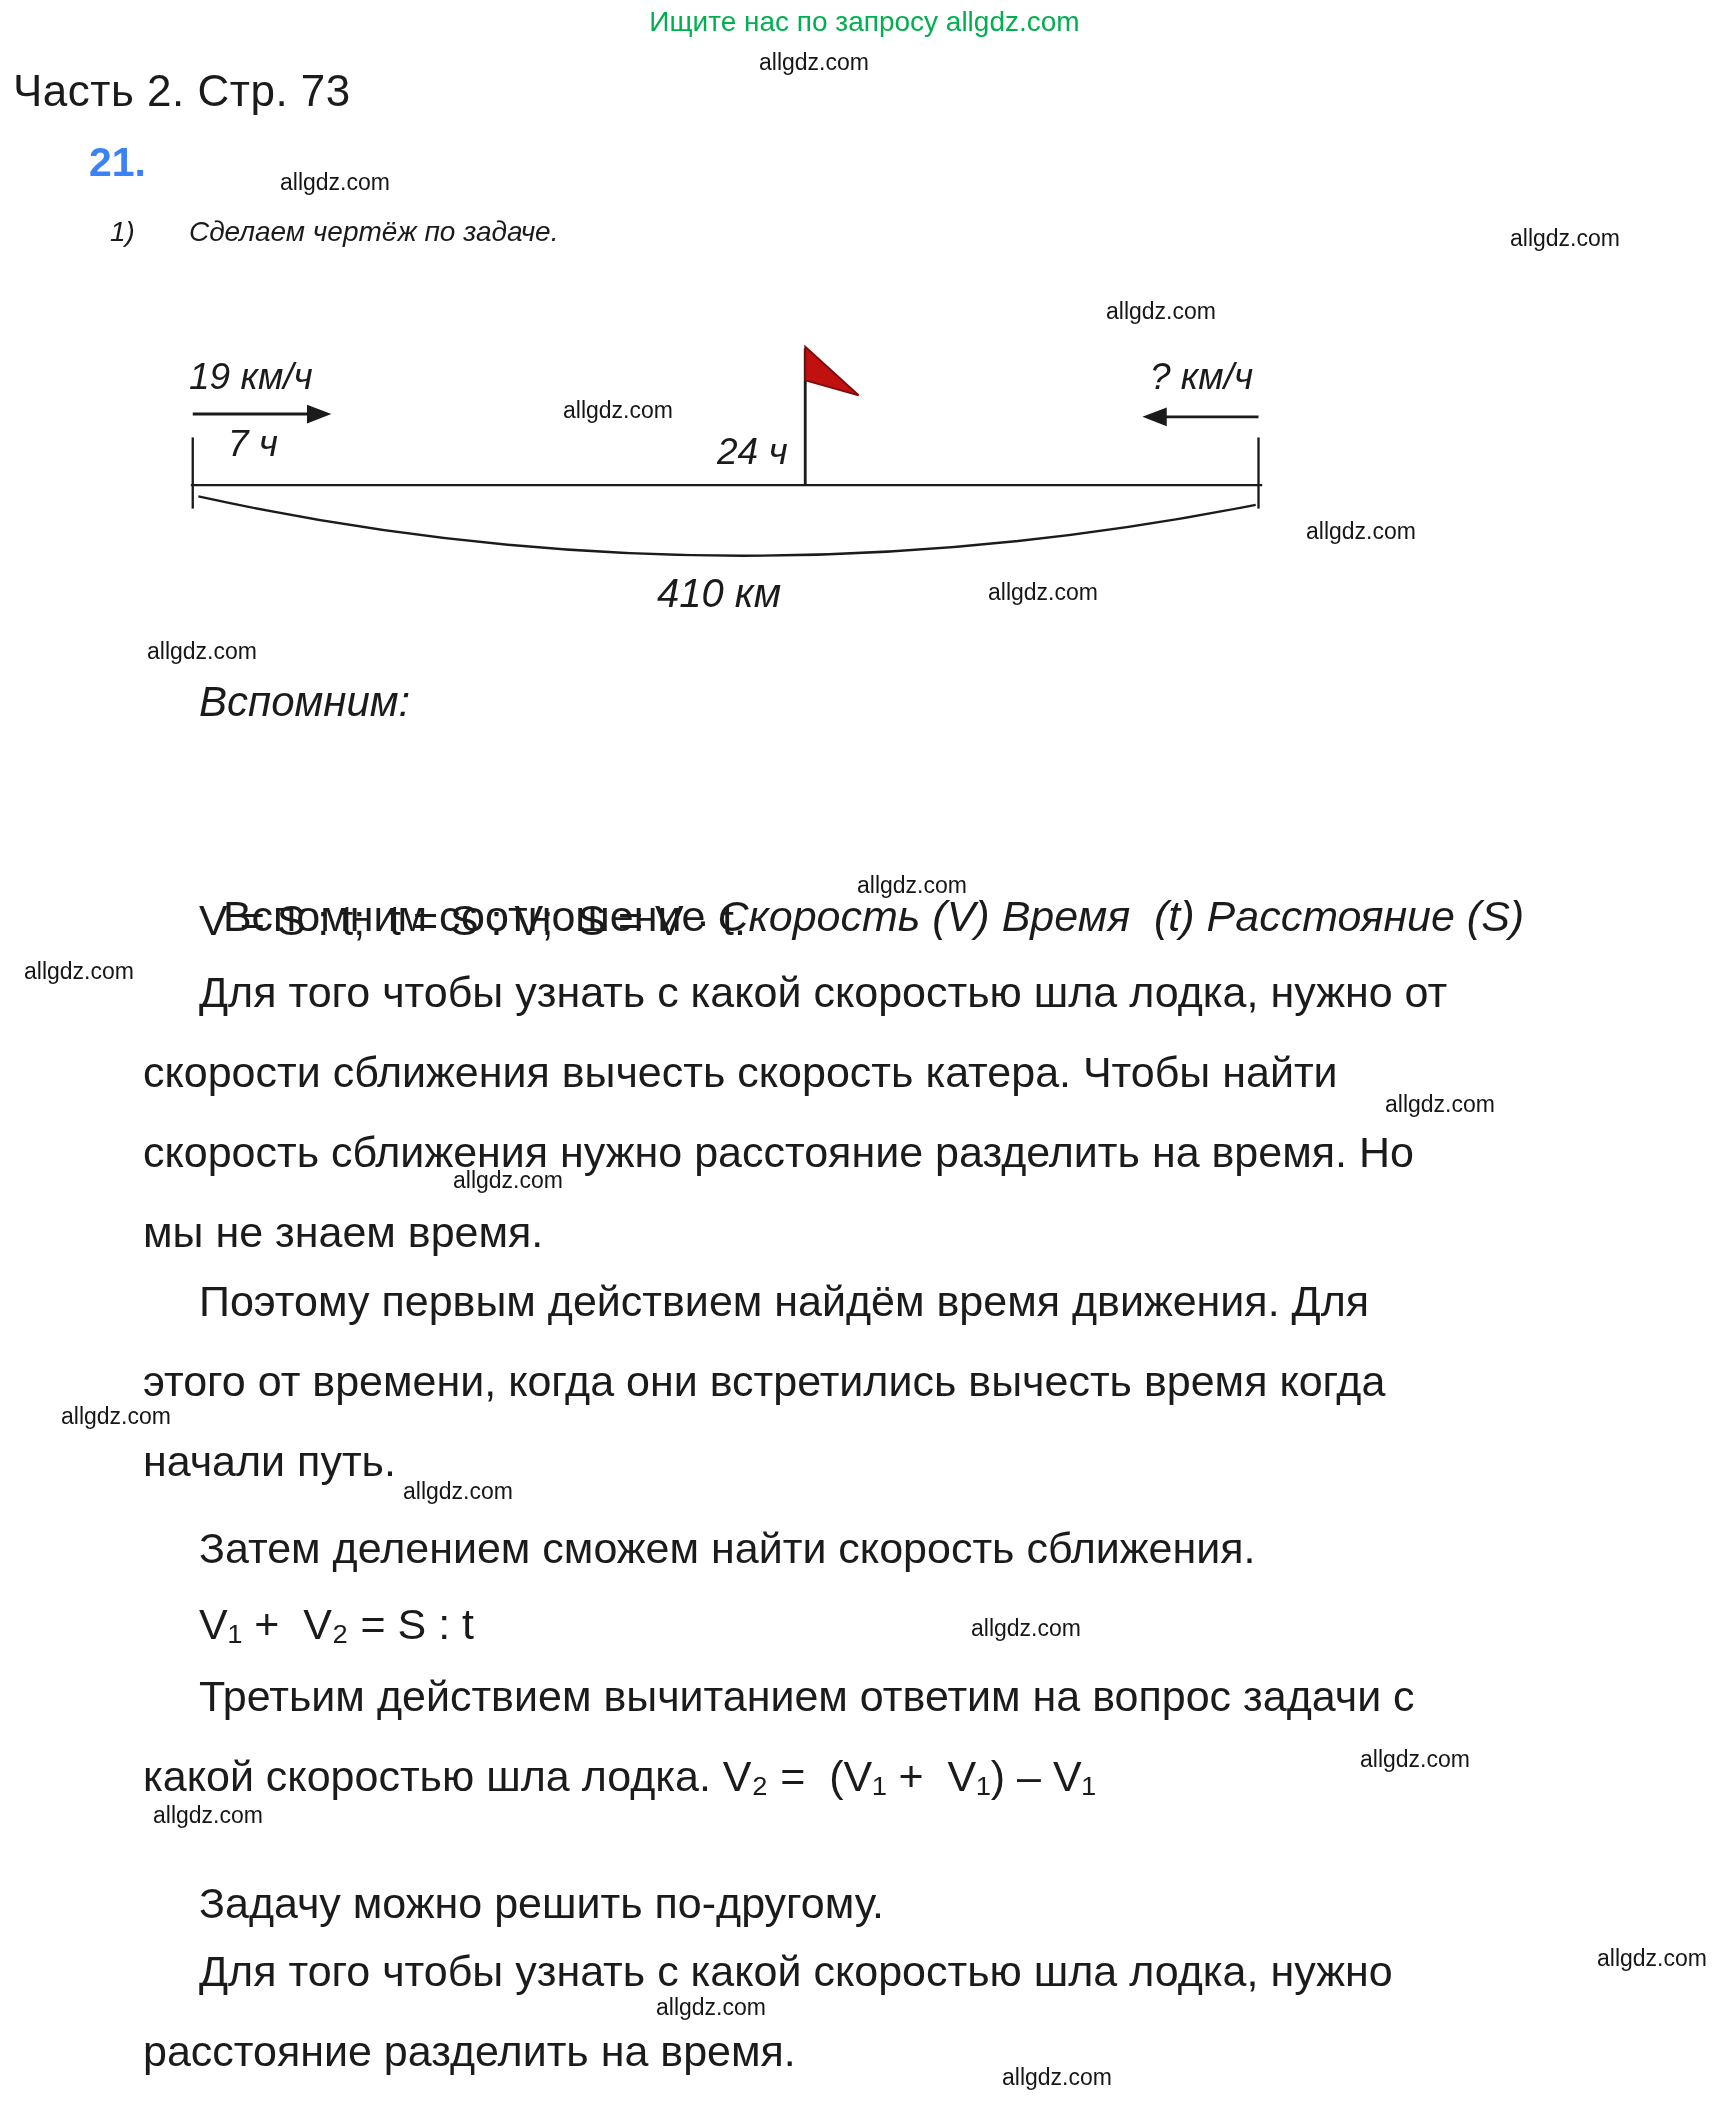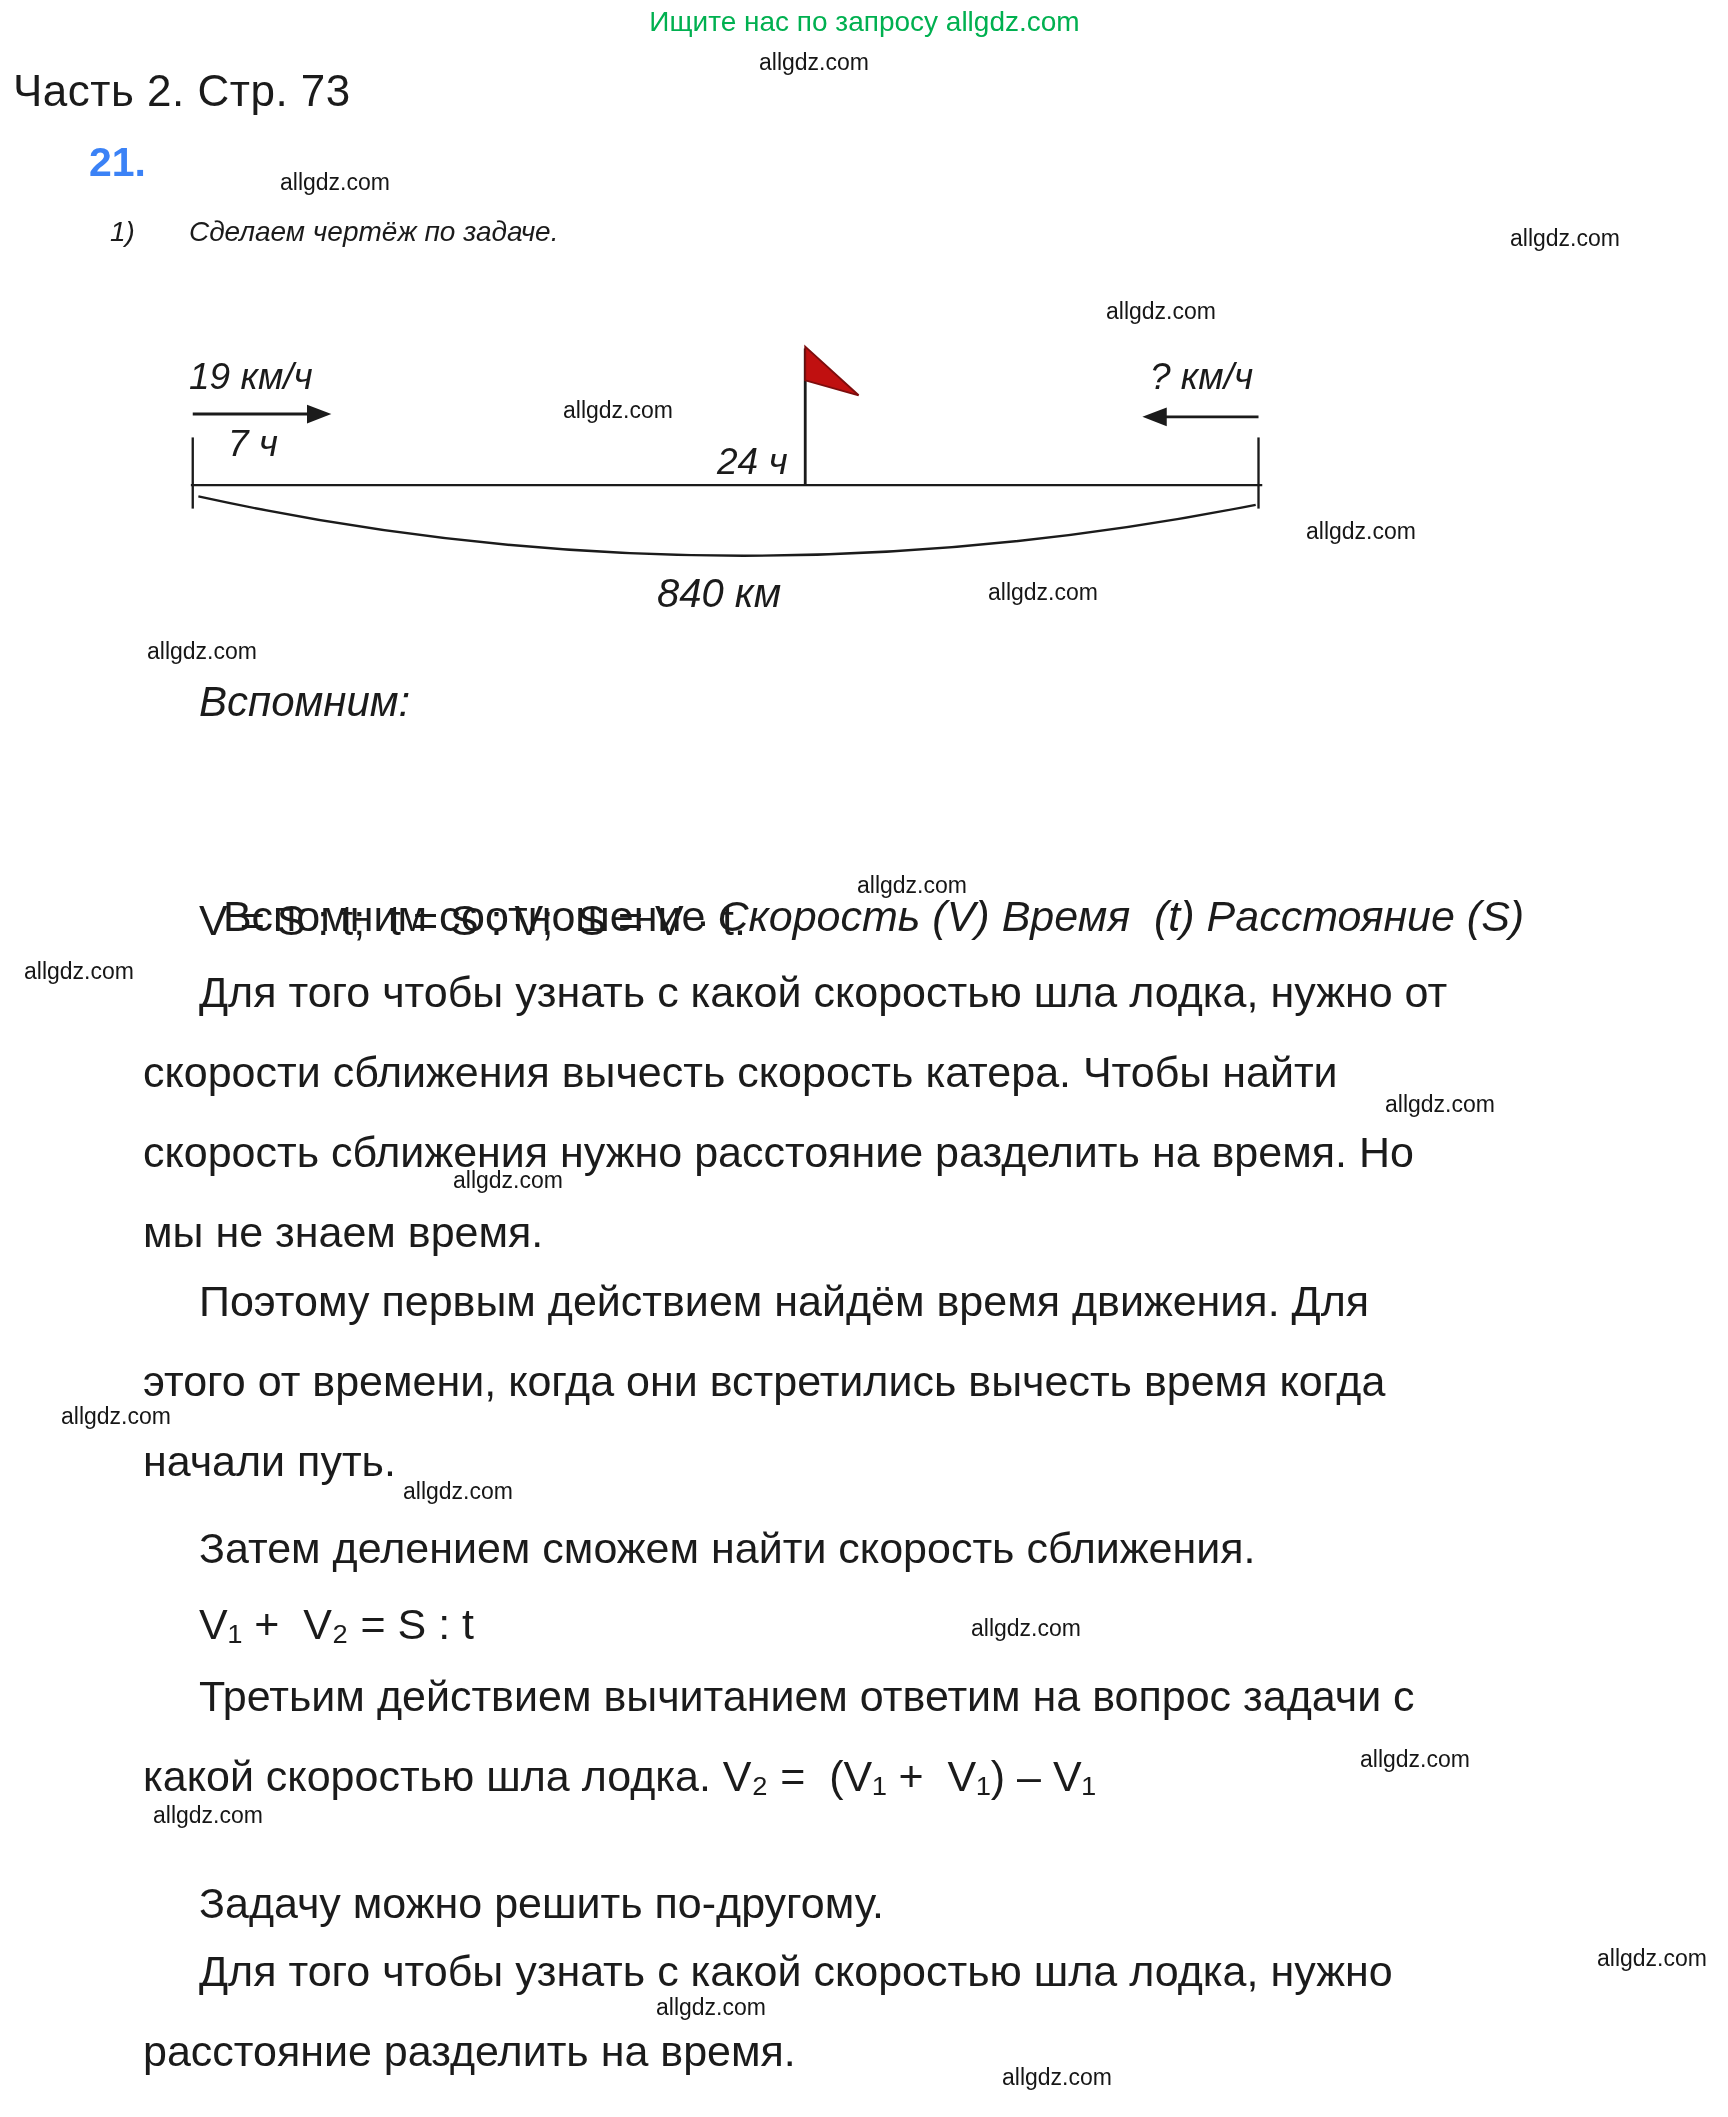--- a/index.html
+++ b/index.html
@@ -100,23 +100,23 @@
 
     <g>
       <line x1="658" y1="10" x2="658" y2="156" stroke="#1b1b1b" stroke-width="3"></line>
       <polygon points="658,8 715,60 658,44" fill="#c01010" stroke="#7d0d0d" stroke-width="2"></polygon>
     </g>
 
     <path d="M 10 168 Q 566 290 1139 177" fill="none" stroke="#1b1b1b" stroke-width="2.5"></path>
   </svg>
   <div class="dlabel" style="left:0px; top:17px;">19 км/ч</div>
   <div class="dlabel" style="left:39px; top:84px;">7 ч</div>
-  <div class="dlabel" style="left:528px; top:102px;">24 ч</div>
+  <div class="dlabel" style="left:528px; top:92px;">24 ч</div>
   <div class="dlabel" style="left:961px; top:17px;">? км/ч</div>
-  <div class="dlabel big" style="left:468px; top:232px;">840 км</div>
+  <div class="dlabel big" style="left:468px; top:232px;">410 км</div>
 </div>
 
 <div class="expl-heading">Вспомним:</div>
 
 <div class="oneline bodytext" style="left:199px; top:796px;">
   <span class="pre">Вспомним соотношение </span><span class="pre italic">Скорость (V) Время  (t) Расстояние (S)</span>
 </div>
 
 <div class="oneline bodytext" style="left:199px; top:880px;">V = S : t;  t = S : V;  S = V · t.</div>
 

